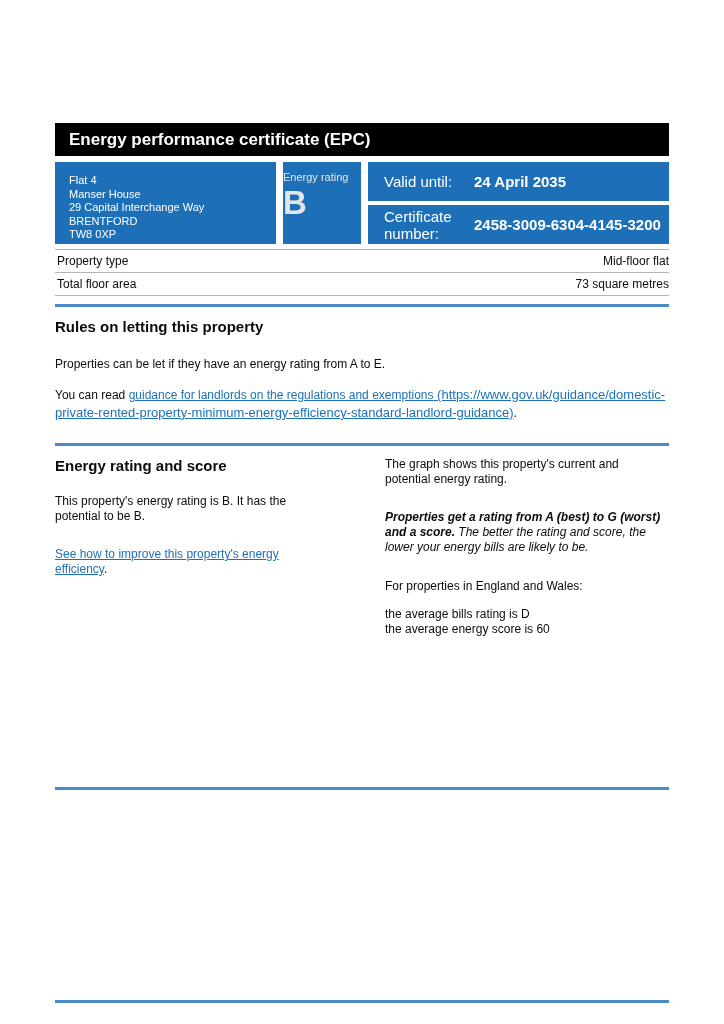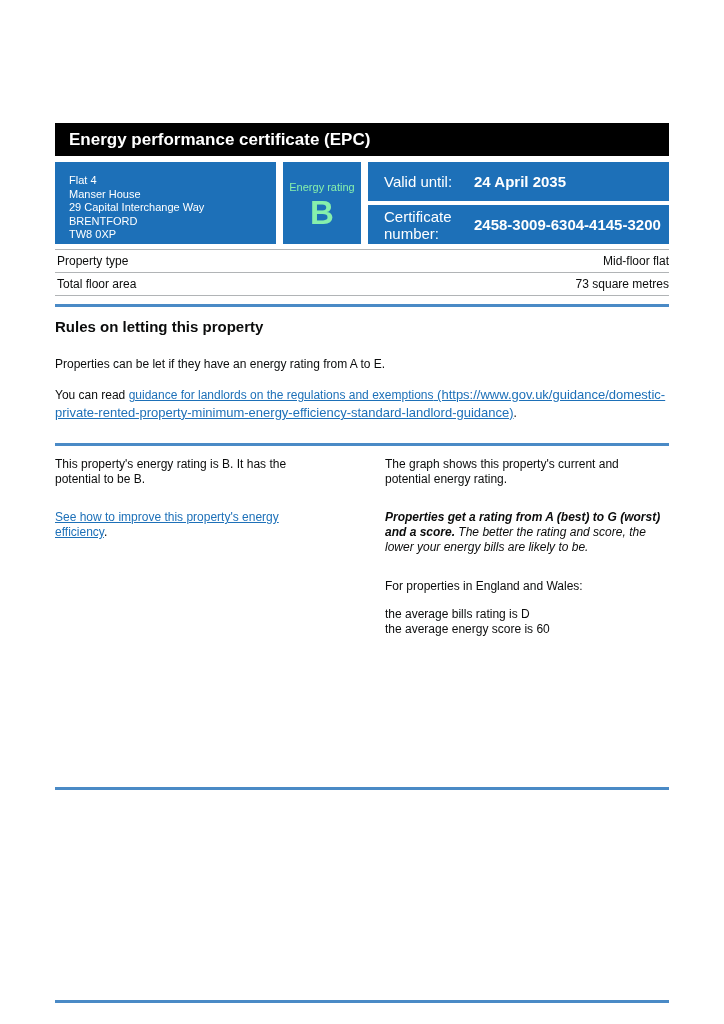--- a/index.html
+++ b/index.html
@@ -14,21 +14,21 @@
   
   .banner { position:absolute; top:107px; left:0; width:614px; height:33px;
     background:#000000; color:#ffffff; font-weight:bold; font-size:17px;
     line-height:33px; padding-left:14px; }
 
   
   .summary { position:absolute; top:146px; left:0; width:614px; height:82px;
     display:grid; grid-template-columns:221px 78px 1fr; column-gap:7px; }
   .addr-box { background:#1d70b8; color:#fff; padding:12px 10px 0 14px;
     font-size:11px; line-height:13.6px; }
-  .rating-box { background:#1d70b8; color:#86efac; text-align:center; padding-top:19px; }
+  .rating-box { background:#1d70b8; color:#e5e5e5; text-align:left; padding-top:9px; }
   .rating-label { font-size:11px; }
   .rating-letter { font-size:33px; font-weight:bold; line-height:40px; }
   .right-stack { display:flex; flex-direction:column; gap:4px; }
   .info-box { background:#1d70b8; color:#fff; flex:1; display:flex; align-items:center; font-size:15px; }
   .info-label { width:106px; padding-left:16px; flex-shrink:0; }
   .info-value { font-weight:bold; }
 
   
   .prop-table { position:absolute; top:233px; left:0; width:614px; border-top:1px solid #b1b4b6; }
   .prop-row { display:flex; height:23px; align-items:center; border-bottom:1px solid #b1b4b6; font-size:12px;justify-content:space-between; }
@@ -104,20 +104,21 @@
       <h2>Rules on letting this property</h2>
       <p class="p1">Properties can be let if they have an energy rating from A to E.</p>
       <p class="p2">
         <span>You can read </span><a href="#"><span>guidance for landlords on the regulations and exemptions</span><span class="url-small"> (https://www.gov.uk/guidance/domestic-</span><br><span class="url-small">private-rented-property-minimum-energy-efficiency-standard-landlord-guidance)</span></a><span>.</span>
       </p>
     </div>
 
     <div class="blue-rule" style="top:427px"></div>
 
     <div class="col-left">
+      <h2>Energy rating and score</h2>
       <p class="p1">
         <span>This property's energy rating is B. It has the</span><br><span>potential to be B.</span>
       </p>
       <p class="plink">
         <a href="#"><span>See how to improve this property's energy</span><br><span>efficiency</span></a><span>.</span>
       </p>
 
     </div>
 
     <div class="col-right">

